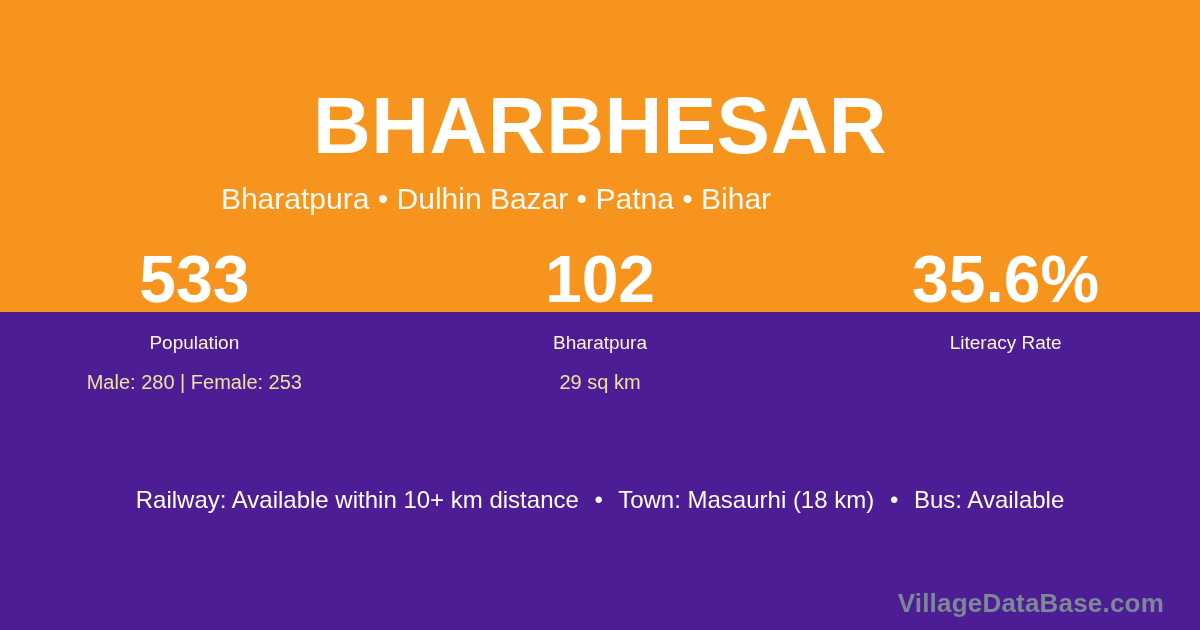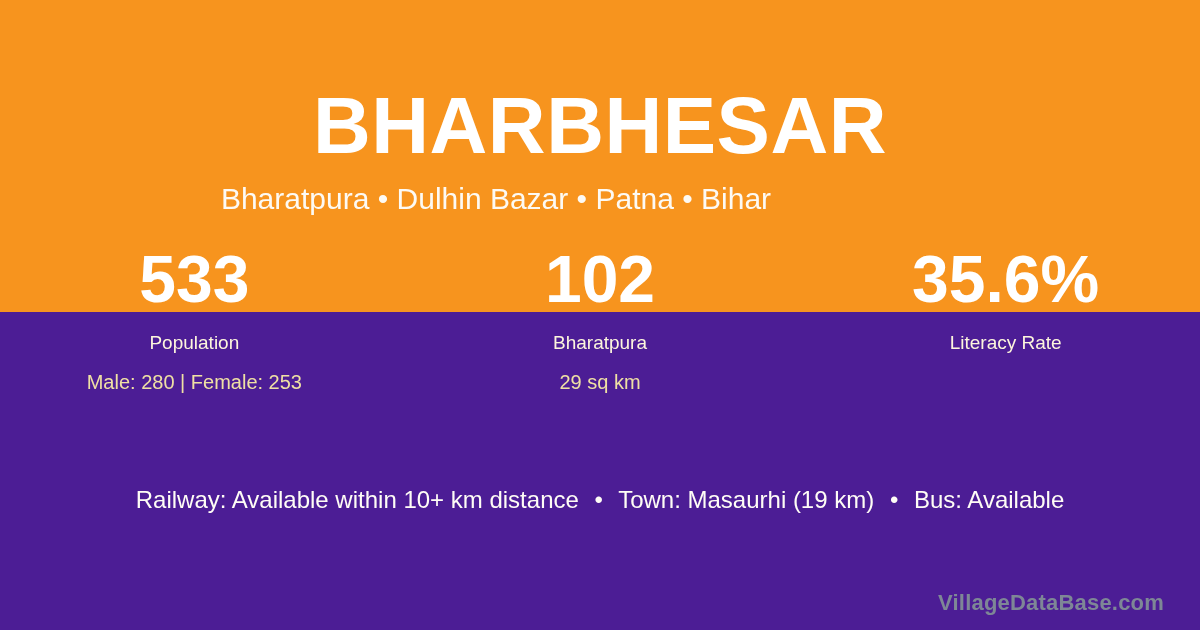--- a/index.html
+++ b/index.html
@@ -132,21 +132,21 @@
   .facilities .sep {
     padding: 0 9px;
     color: #fffdf6;
   }
 
   
   .brand {
     position: absolute;
     right: 36px;
     bottom: 14px;
-    font-size: 22px;
+    font-size: 26px;
     line-height: 26px;
     font-weight: bold;
     color: #7e8796;
     letter-spacing: 0.2px;
     white-space: nowrap;
   }
 </style>
 </head>
 <body>
 
@@ -176,20 +176,20 @@
     <div class="stat-block">
       <span class="stat-value">35.6%</span>
       <span class="stat-label">Literacy Rate</span>
     </div>
 
   </div>
 
   <div class="facilities">
     <span>Railway: Available within 10+ km distance</span>
     <span class="sep">•</span>
-    <span>Town: Masaurhi (19 km)</span>
+    <span>Town: Masaurhi (18 km)</span>
     <span class="sep">•</span>
     <span>Bus: Available</span>
   </div>
 
   <div class="brand">VillageDataBase.com</div>
 
 </div>
 
 </body></html>

